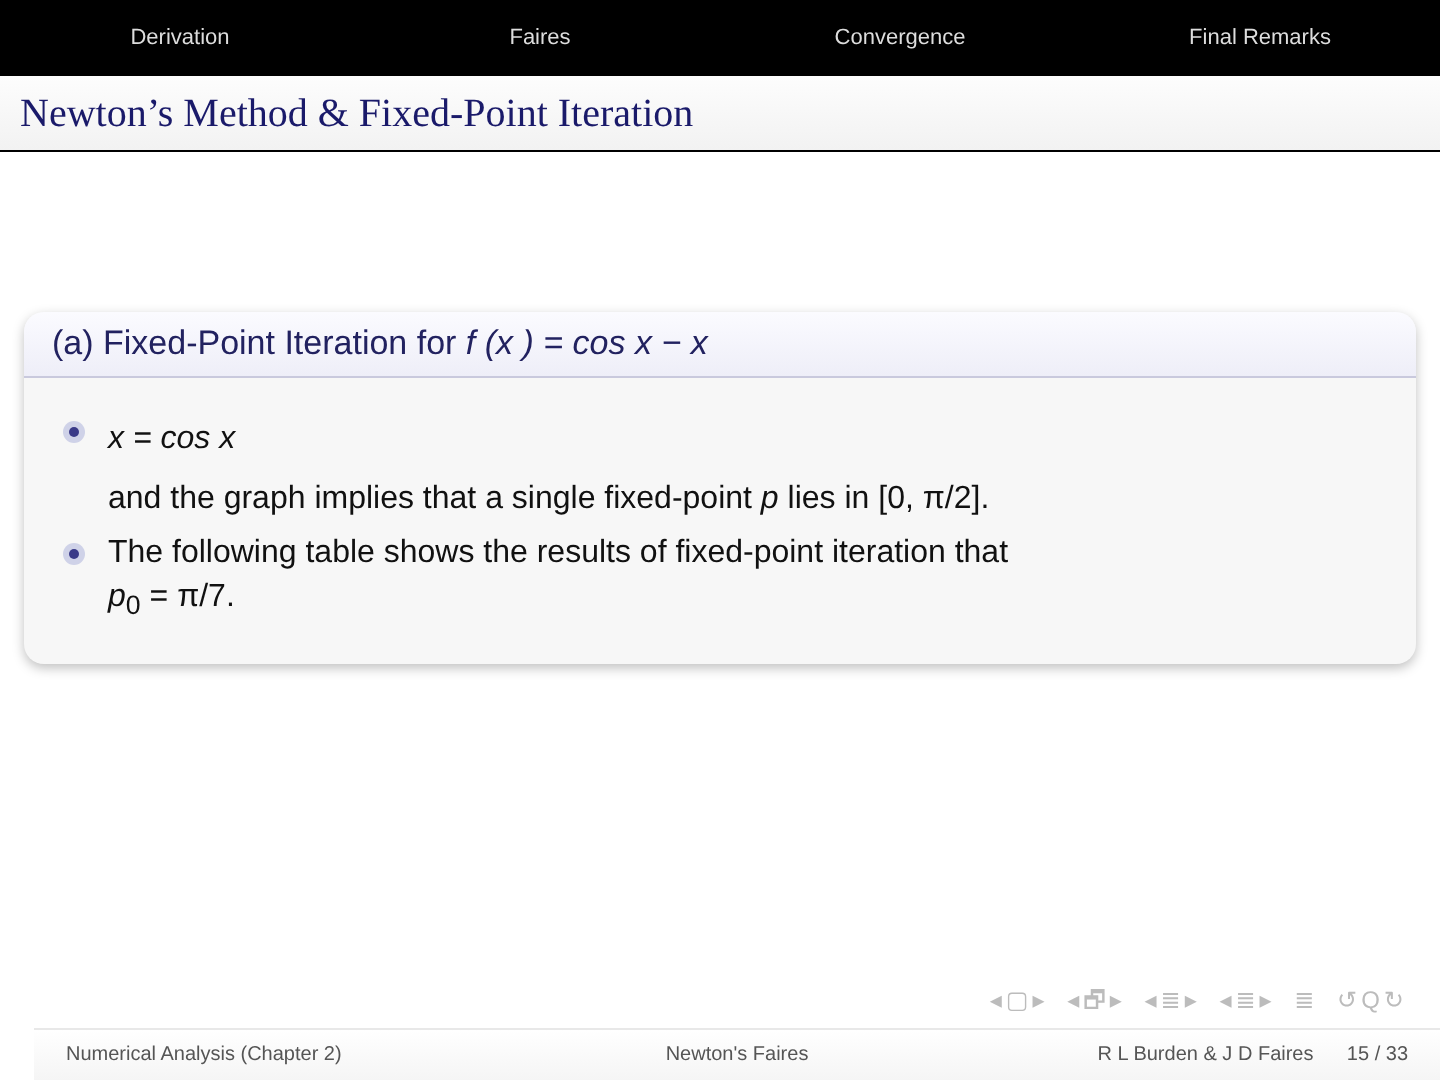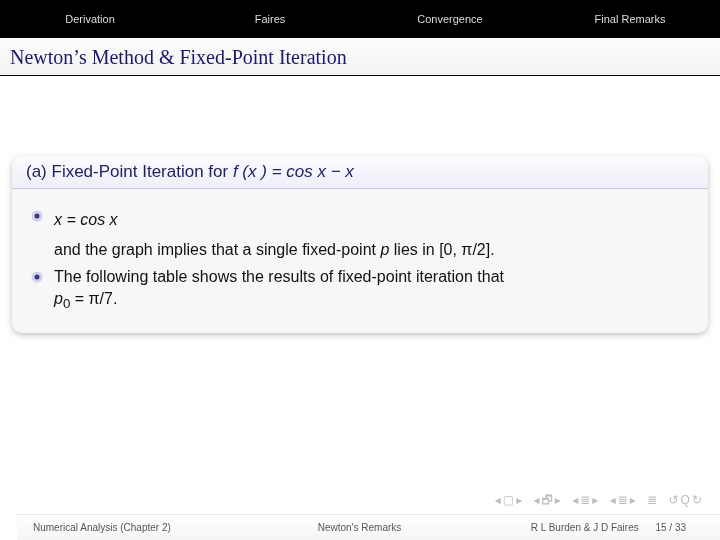--- a/index.html
+++ b/index.html
@@ -78,21 +78,21 @@
     background: linear-gradient(#fff,#f5f5f5);
     border-top: 1px solid #e8e8e8;
     display: flex;
     align-items: center;
     font-size: 10px;
     color: #555;
     margin-left: 17px;
   }
   .footer-left { padding-left: 16px; flex: 1; text-align: left;}
   .footer-center { flex: 1; text-align: center;}
-  .footer-right { padding-right: 34px; flex: 1; text-align: right;}
+  .footer-right { padding-right: 16px; flex: 1; text-align: right;}
   .navicons {
     position: absolute;
     bottom: 28px; right: 14px;
     color: #bcbcbc;
     font-size: 12px;
     letter-spacing: 2px;
   }
   .navicons span { margin: 0 2px; }
 </style>
 </head>
@@ -150,19 +150,19 @@
   <span>◂▢▸</span>
   <span>◂🗗▸</span>
   <span>◂≣▸</span>
   <span>◂≣▸</span>
   <span>≣</span>
   <span>↺Q↻</span>
 </div>
 
 <div class="footer">
   <div class="footer-left">Numerical Analysis (Chapter 2)</div>
-  <div class="footer-center">Newton's Remarks</div>
+  <div class="footer-center">Newton's Faires</div>
   <div class="footer-right">
     <span>R L Burden &amp; J D Faires</span>
     &nbsp;&nbsp;&nbsp;&nbsp;
     <span>15 / 33</span>
   </div>
 </div>
 
 </body></html>

